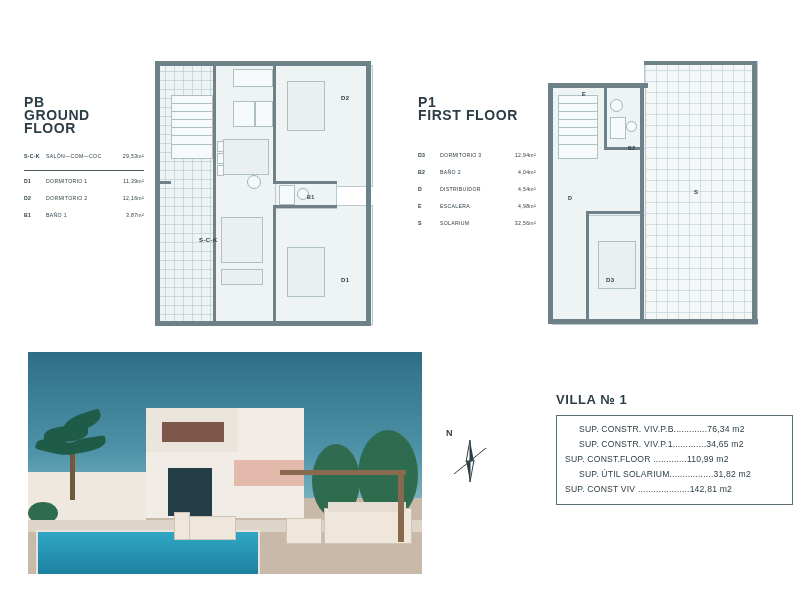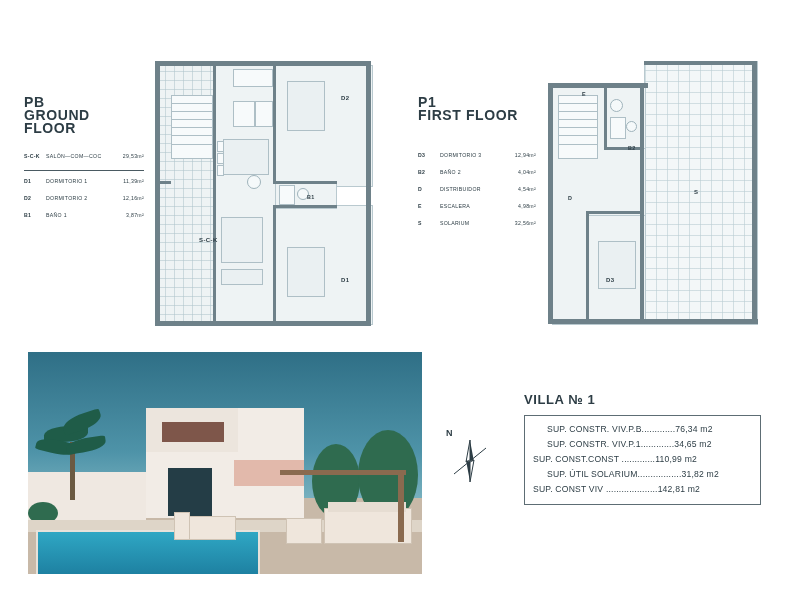--- a/index.html
+++ b/index.html
@@ -55,21 +55,21 @@
   .bush{position:absolute;background:#2f6b4f;border-radius:50%;}
   .sofa{position:absolute;background:#efe6dc;border:1px solid #cfc3b4;}
   .cush{position:absolute;background:#e6ddd2;}
   .pergola{position:absolute;background:#8a6a4f;}
 
   
   #compass{position:absolute;left:440px;top:430px;width:60px;height:60px;}
   .comp-n{position:absolute;left:6px;top:-2px;font-size:9px;font-weight:bold;color:#2d3d45;}
 
   
-  #villa{position:absolute;left:524px;top:392px;width:237px;}
+  #villa{position:absolute;left:556px;top:392px;width:237px;}
   #villa .vtitle{font-size:13px;font-weight:bold;letter-spacing:.6px;color:#2d3d45;}
   .box{margin-top:8px;border:1px solid #5d6d74;padding:6px 8px 7px 8px;}
   .brow{font-size:8.6px;letter-spacing:.2px;color:#2d3d45;line-height:15px;white-space:nowrap;}
   .brow.ind{padding-left:14px;}
   .parcela{margin-top:12px;font-size:11px;font-weight:bold;letter-spacing:.5px;color:#2d3d45;}
 </style>
 </head>
 <body>
 
 <div class="page">
@@ -266,19 +266,19 @@
       <polygon points="30,52 26,30 30,32" fill="#2d3d45"></polygon>
       <line x1="14" y1="44" x2="46" y2="18" stroke="#2d3d45" stroke-width="1"></line>
     </svg>
   </div>
 
   <div id="villa">
     <div class="vtitle">VILLA № 1</div>
     <div class="box">
       <div class="brow ind">SUP. CONSTR. VIV.P.B.............76,34 m2</div>
       <div class="brow ind">SUP. CONSTR. VIV.P.1.............34,65 m2</div>
-      <div class="brow">SUP. CONST.CONST .............110,99 m2</div>
+      <div class="brow">SUP. CONST.FLOOR .............110,99 m2</div>
       <div class="brow ind">SUP. ÚTIL SOLARIUM.................31,82 m2</div>
       <div class="brow">SUP. CONST VIV ....................142,81 m2</div>
     </div>
   </div>
 
 </div>
 
 </body></html>

